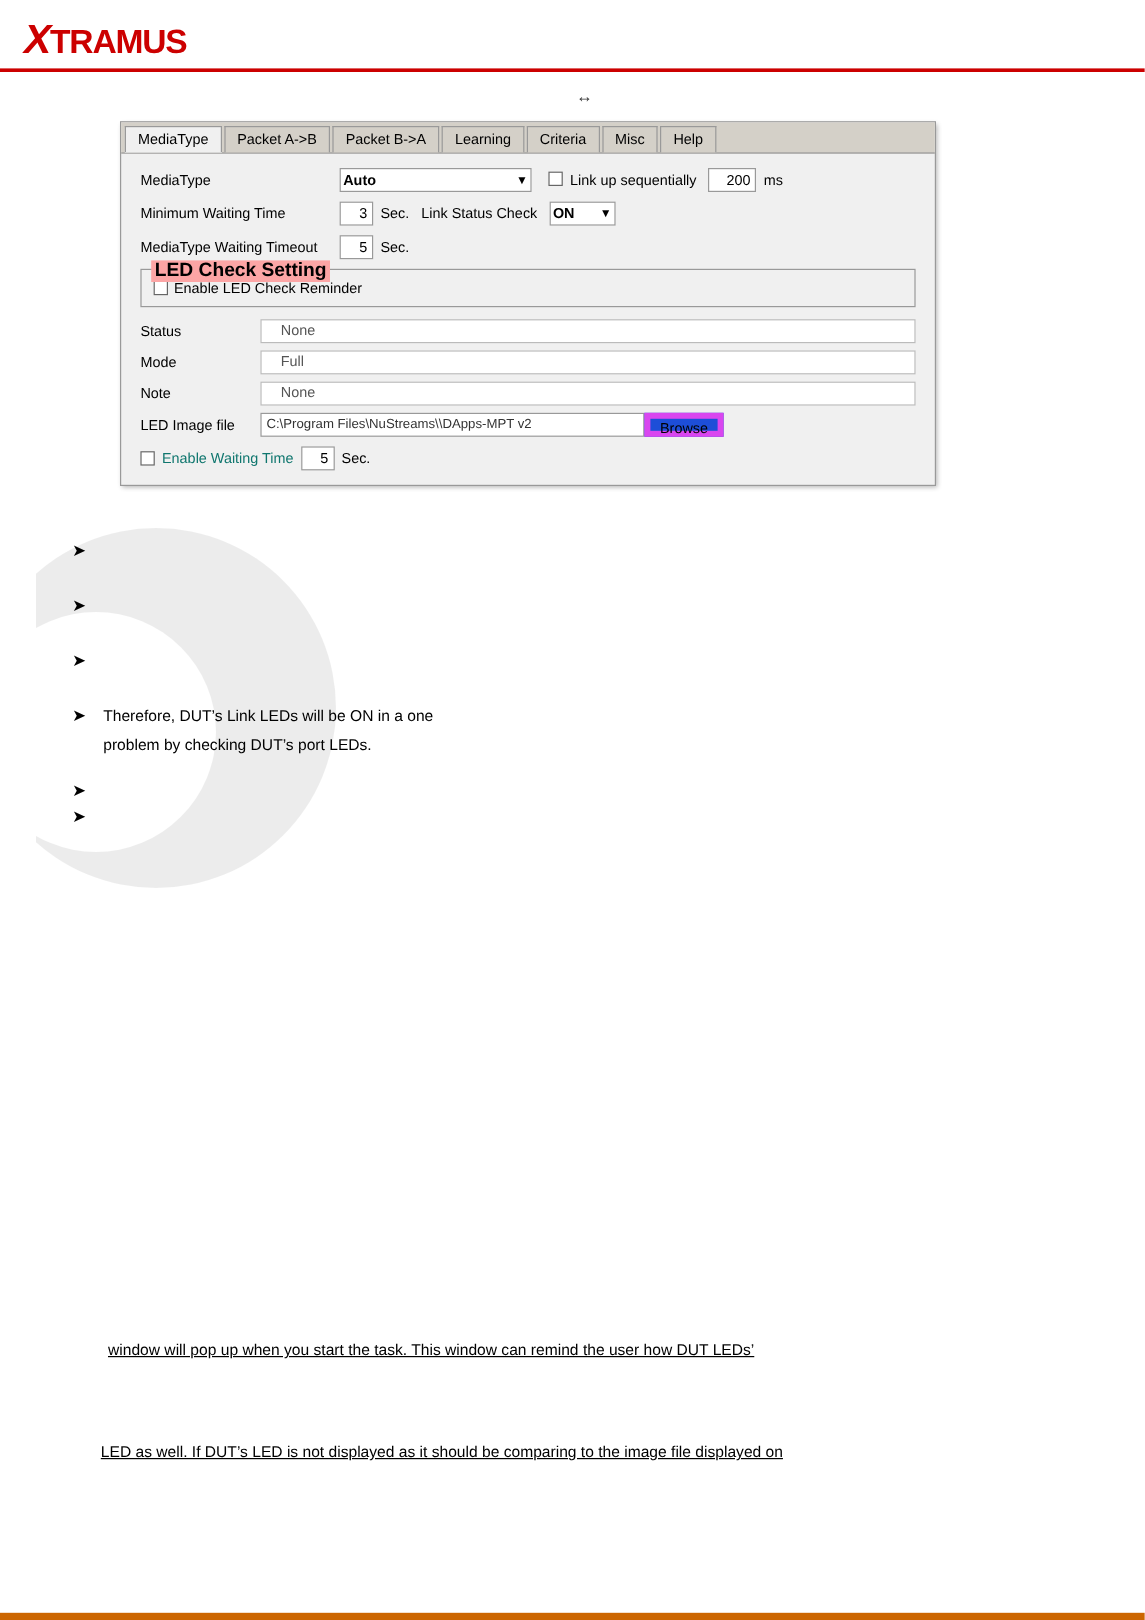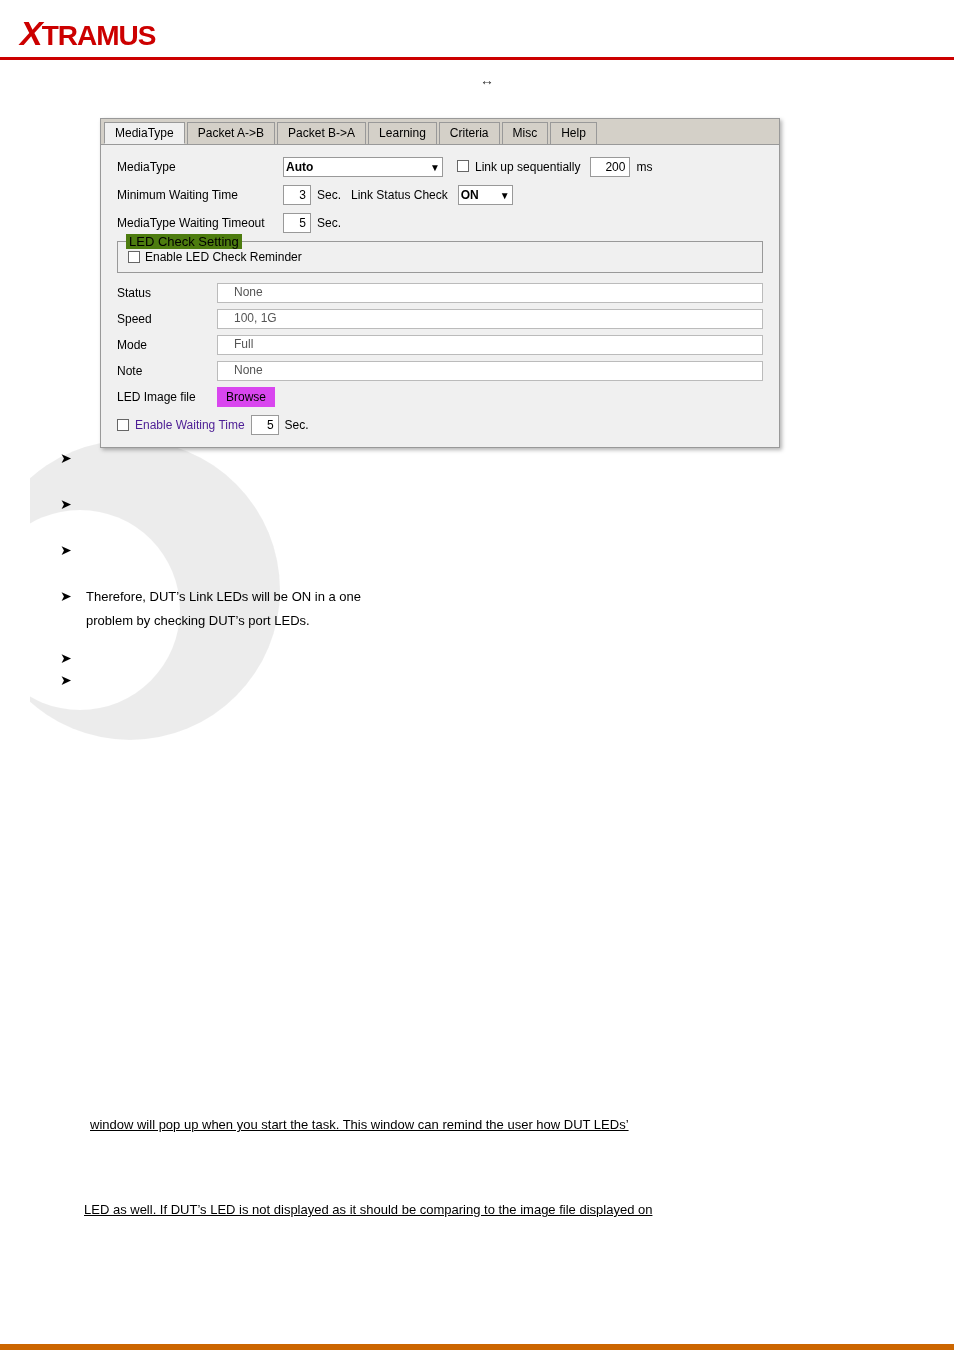--- a/index.html
+++ b/index.html
@@ -39,21 +39,21 @@
       position: absolute;
       top: 72px;
       left: 480px;
       font-size: 14px;
       color: #333;
     }
 
     
     .dialog-box {
       position: absolute;
-      top: 118px;
+      top: 101px;
       left: 100px;
       width: 680px;
       background: #f0f0f0;
       border: 1px solid #999;
       box-shadow: 2px 2px 4px rgba(0,0,0,0.3);
     }
 
     
     .tab-bar {
       display: flex;
@@ -161,23 +161,24 @@
     .group-box {
       border: 1px solid #999;
       padding: 8px 10px 8px 10px;
       margin-bottom: 10px;
       position: relative;
     }
     .group-label {
       position: absolute;
       top: -8px;
       left: 8px;
-      background: #4d7c0f;
+      background: #fca5a5;
       padding: 0 3px;
-      font-size: 13px;
+      font-size: 16px;
+      font-weight: bold;
     }
 
     
     .info-row {
       display: flex;
       align-items: center;
       margin-bottom: 6px;
     }
     .info-label {
       min-width: 100px;
@@ -188,22 +189,22 @@
       border: 1px solid #bbb;
       background: #fff;
       padding: 1px 16px;
       font-size: 12px;
       height: 20px;
       color: #555;
     }
 
     
     .browse-btn {
-      border: 1px solid #d946ef;
-      background: #d946ef;
+      border: 5px solid #d946ef;
+      background: #1d4ed8;
       padding: 1px 8px;
       font-size: 12px;
       height: 20px;
       cursor: pointer;
     }
 
     
     .path-input {
       width: 320px;
       border: 1px solid #999;
@@ -216,21 +217,21 @@
 
     
     .waiting-row {
       display: flex;
       align-items: center;
       gap: 6px;
       margin-top: 8px;
     }
     .waiting-label {
       font-size: 12px;
-      color: #4c1d95;
+      color: #0f766e;
     }
 
     
     .watermark {
       position: absolute;
       top: 420px;
       left: 30px;
       width: 340px;
       height: 320px;
       opacity: 0.15;
@@ -368,37 +369,34 @@
         <span class="checkbox"></span>
         <span>Enable LED Check Reminder</span>
       </label>
     </div>
 
     <div class="info-row">
       <span class="info-label">Status</span>
       <span class="info-value">None</span>
     </div>
 
-    <div class="info-row">
-      <span class="info-label">Speed</span>
-      <span class="info-value">100, 1G</span>
-    </div>
 
     <div class="info-row">
       <span class="info-label">Mode</span>
       <span class="info-value">Full</span>
     </div>
 
     <div class="info-row">
       <span class="info-label">Note</span>
       <span class="info-value">None</span>
     </div>
 
     <div class="info-row">
       <span class="info-label">LED Image file</span>
+      <input class="path-input" value="C:\Program Files\NuStreams\\DApps-MPT v2" style="">
       <button class="browse-btn">Browse</button>
     </div>
 
     <div class="waiting-row">
       <span class="checkbox"></span>
       <span class="waiting-label">Enable Waiting Time</span>
       <input class="input-field input-num-sm" value="5" style="">
       <span class="label-sm">Sec.</span>
     </div>
 

